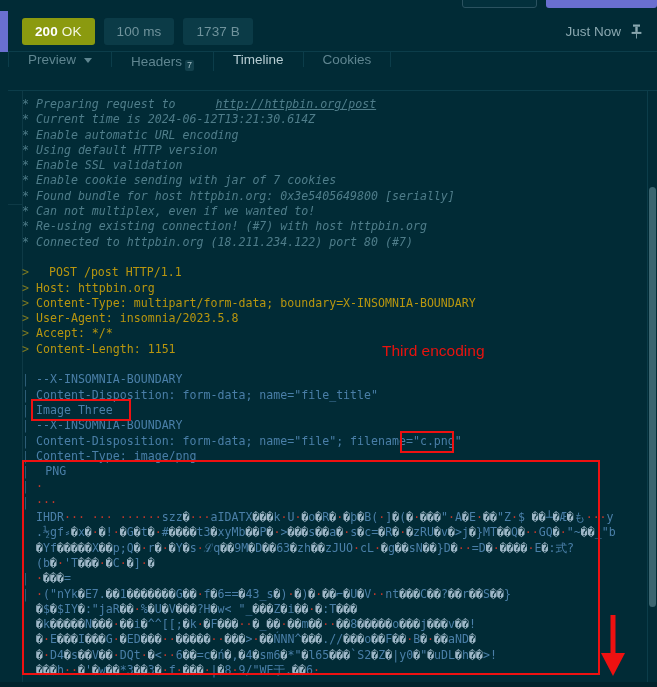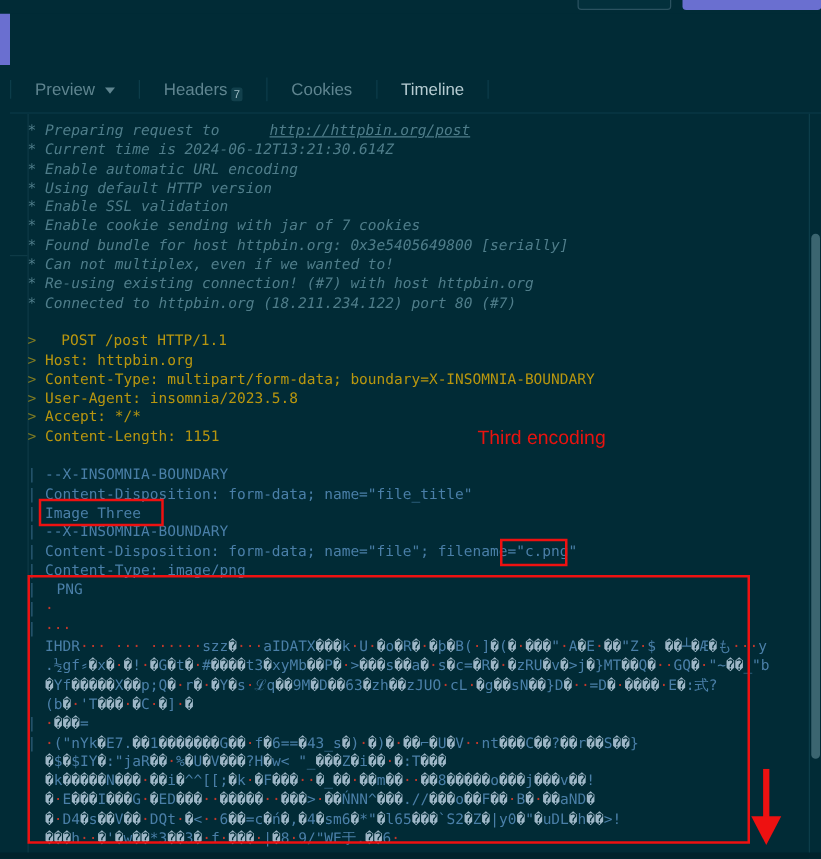--- a/index.html
+++ b/index.html
@@ -52,21 +52,21 @@
   .chip-muted { background: #0b3b47; color: #6f93 9c; color: #70939c; }
   .status-right {
     margin-left: auto; display: flex; align-items: center; gap: 9px;
     color: #8aa8b0; font-size: 13.5px;
   }
   .pin-icon { display: block; width: 13px; height: 15px; }
 
   
   .tab-bar {
     position: absolute; left: 8px; top: 52px; width: 649px; height: 39px;
-    display: flex; align-items: center;
+    display: flex; align-items: flex-start;
     border-bottom: 1px solid #0c3d4a;
   }
   .tab {
     display: flex; align-items: center; gap: 6px;
     padding: 0 19px; font-size: 13.5px; color: #5f8590;
     border-right: 1px solid #0c3d4a; position: relative;
     cursor: default; white-space: nowrap;
   }
   .tab:first-child { border-left: 1px solid #0c3d4a; }
   .tab.active { color: #b6ccd2; }
@@ -145,35 +145,52 @@
 
 <div id="root">
 
   <div class="top-strip">
     <div class="ghost-btn"></div>
     <div class="purple-btn"></div>
   </div>
 
   <div class="left-accent"></div>
 
+  <div class="status-bar">
+    <div class="chip chip-status">
+      <b>200</b>
+        <span>OK</span>
+    </div>
+    <div class="chip chip-muted">100 ms</div>
+    <div class="chip chip-muted">1737 B</div>
+    <div class="status-right">
+      <span>Just Now</span>
+      <svg class="pin-icon" viewBox="0 0 13 15">
+        <rect x="3" y="0.5" width="7" height="2.2" fill="#8aa8b0"></rect>
+        <rect x="5.3" y="2.7" width="2.4" height="5.2" fill="#8aa8b0"></rect>
+        <rect x="1.6" y="7.9" width="9.8" height="2" fill="#8aa8b0"></rect>
+        <rect x="6.1" y="9.9" width="0.9" height="4.6" fill="#8aa8b0"></rect>
+      </svg>
+    </div>
+  </div>
 
   <div class="tab-bar">
     <div class="tab">
       <span>Preview</span>
       <i class="caret"></i>
     </div>
     <div class="tab">
       <span>Headers</span>
       <sup class="sup">7</sup>
     </div>
+    <div class="tab active">
+      <span>Timeline</span>
+    </div>
     <div class="tab">
       <span>Cookies</span>
-    </div>
-    <div class="tab active">
-      <span>Timeline</span>
     </div>
     <div class="tab-filler"></div>
   </div>
 
   <div class="log-pane">
     <div class="log-rule"></div>
     <div class="log-tick"></div>
     <div class="log-body" id="log-body"><div class="ln sec-info"><span class="gut">*</span>Preparing request to <a>http://httpbin.org/post</a></div><div class="ln sec-info"><span class="gut">*</span>Current time is 2024-06-12T13:21:30.614Z</div><div class="ln sec-info"><span class="gut">*</span>Enable automatic URL encoding</div><div class="ln sec-info"><span class="gut">*</span>Using default HTTP version</div><div class="ln sec-info"><span class="gut">*</span>Enable SSL validation</div><div class="ln sec-info"><span class="gut">*</span>Enable cookie sending with jar of 7 cookies</div><div class="ln sec-info"><span class="gut">*</span>Found bundle for host httpbin.org: 0x3e5405649800 [serially]</div><div class="ln sec-info"><span class="gut">*</span>Can not multiplex, even if we wanted to!</div><div class="ln sec-info"><span class="gut">*</span>Re-using existing connection! (#7) with host httpbin.org</div><div class="ln sec-info"><span class="gut">*</span>Connected to httpbin.org (18.211.234.122) port 80 (#7)</div><div class="ln sec-info"><span class="gut"></span></div><div class="ln sec-req"><span class="gut">&gt;</span><b>POST /post HTTP/1.1</b></div><div class="ln sec-req"><span class="gut">&gt;</span>Host: httpbin.org</div><div class="ln sec-req"><span class="gut">&gt;</span>Content-Type: multipart/form-data; boundary=X-INSOMNIA-BOUNDARY</div><div class="ln sec-req"><span class="gut">&gt;</span>User-Agent: insomnia/2023.5.8</div><div class="ln sec-req"><span class="gut">&gt;</span>Accept: */*</div><div class="ln sec-req"><span class="gut">&gt;</span>Content-Length: 1151</div><div class="ln sec-req"><span class="gut"></span></div><div class="ln sec-body"><span class="gut">|</span>--X-INSOMNIA-BOUNDARY</div><div class="ln sec-body"><span class="gut">|</span>Content-Disposition: form-data; name="file_title"</div><div class="ln sec-body"><span class="gut">|</span>Image Three</div><div class="ln sec-body"><span class="gut">|</span>--X-INSOMNIA-BOUNDARY</div><div class="ln sec-body"><span class="gut">|</span>Content-Disposition: form-data; name="file"; filename="c.png"</div><div class="ln sec-body"><span class="gut">|</span>Content-Type: image/png</div><div class="ln sec-bin"><span class="gut">|</span>PNG</div><div class="ln sec-bin"><span class="gut">|</span><span class="ctl">·</span></div><div class="ln sec-bin"><span class="gut">|</span><span class="ctl">·</span><span class="ctl">·</span><span class="ctl">·</span></div><div class="ln sec-bin"><span class="gut"></span>IHDR<span class="ctl">·</span><span class="ctl">·</span><span class="ctl">·</span> <span class="ctl">·</span><span class="ctl">·</span><span class="ctl">·</span> <span class="ctl">·</span><span class="ctl">·</span><span class="ctl">·</span><span class="ctl">·</span><span class="ctl">·</span><span class="ctl">·</span>szz<span class="rep">�</span><span class="ctl">·</span><span class="ctl">·</span><span class="ctl">·</span>aIDATX<span class="rep">�</span><span class="rep">�</span><span class="rep">�</span>k<span class="ctl">·</span>U<span class="ctl">·</span><span class="rep">�</span>o<span class="rep">�</span>R<span class="rep">�</span><span class="ctl">·</span><span class="rep">�</span>þ<span class="rep">�</span>B(<span class="ctl">·</span>]<span class="rep">�</span>(<span class="rep">�</span><span class="ctl">·</span><span class="rep">�</span><span class="rep">�</span><span class="rep">�</span>"<span class="ctl">·</span>A<span class="rep">�</span>E<span class="ctl">·</span><span class="rep">�</span><span class="rep">�</span>"Z<span class="ctl">·</span>$ <span class="rep">�</span><span class="rep">�</span>┴<span class="rep">�</span>Æ<span class="rep">�</span>も<span class="ctl">·</span><span class="ctl">·</span><span class="ctl">·</span>y</div><div class="ln sec-bin"><span class="gut"></span>.½gf⸗<span class="rep">�</span>x<span class="rep">�</span><span class="ctl">·</span><span class="rep">�</span>!<span class="ctl">·</span><span class="rep">�</span>G<span class="rep">�</span>t<span class="rep">�</span><span class="ctl">·</span>#<span class="rep">�</span><span class="rep">�</span><span class="rep">�</span><span class="rep">�</span>t3<span class="rep">�</span>xyMb<span class="rep">�</span><span class="rep">�</span>P<span class="rep">�</span><span class="ctl">·</span>&gt;<span class="rep">�</span><span class="rep">�</span><span class="rep">�</span>s<span class="rep">�</span><span class="rep">�</span>a<span class="rep">�</span><span class="ctl">·</span>s<span class="rep">�</span>c=<span class="rep">�</span>R<span class="rep">�</span><span class="ctl">·</span><span class="rep">�</span>zRU<span class="rep">�</span>v<span class="rep">�</span>&gt;j<span class="rep">�</span>}MT<span class="rep">�</span><span class="rep">�</span>Q<span class="rep">�</span><span class="ctl">·</span><span class="ctl">·</span>GQ<span class="rep">�</span><span class="ctl">·</span>"~<span class="rep">�</span><span class="rep">�</span>_"b</div><div class="ln sec-bin"><span class="gut"></span><span class="rep">�</span>Yf<span class="rep">�</span><span class="rep">�</span><span class="rep">�</span><span class="rep">�</span><span class="rep">�</span>X<span class="rep">�</span><span class="rep">�</span>p;Q<span class="rep">�</span><span class="ctl">·</span>r<span class="rep">�</span><span class="ctl">·</span><span class="rep">�</span>Y<span class="rep">�</span>s<span class="ctl">·</span>ℒq<span class="rep">�</span><span class="rep">�</span>9M<span class="rep">�</span>D<span class="rep">�</span><span class="rep">�</span>63<span class="rep">�</span>zh<span class="rep">�</span><span class="rep">�</span>zJUO<span class="ctl">·</span>cL<span class="ctl">·</span><span class="rep">�</span>g<span class="rep">�</span><span class="rep">�</span>sN<span class="rep">�</span><span class="rep">�</span>}D<span class="rep">�</span><span class="ctl">·</span><span class="ctl">·</span>=D<span class="rep">�</span><span class="ctl">·</span><span class="rep">�</span><span class="rep">�</span><span class="rep">�</span><span class="rep">�</span><span class="ctl">·</span>E<span class="rep">�</span>:式?</div><div class="ln sec-bin"><span class="gut"></span>(b<span class="rep">�</span><span class="ctl">·</span>'T<span class="rep">�</span><span class="rep">�</span><span class="rep">�</span><span class="ctl">·</span><span class="rep">�</span>C<span class="ctl">·</span><span class="rep">�</span>]<span class="ctl">·</span><span class="rep">�</span></div><div class="ln sec-bin"><span class="gut">|</span><span class="ctl">·</span><span class="rep">�</span><span class="rep">�</span><span class="rep">�</span>=</div><div class="ln sec-bin"><span class="gut">|</span><span class="ctl">·</span>("nYk<span class="rep">�</span>E7.<span class="rep">�</span><span class="rep">�</span>1<span class="rep">�</span><span class="rep">�</span><span class="rep">�</span><span class="rep">�</span><span class="rep">�</span><span class="rep">�</span><span class="rep">�</span>G<span class="rep">�</span><span class="rep">�</span><span class="ctl">·</span>f<span class="rep">�</span>6==<span class="rep">�</span>43_s<span class="rep">�</span>)<span class="ctl">·</span><span class="rep">�</span>)<span class="rep">�</span><span class="ctl">·</span><span class="rep">�</span><span class="rep">�</span>⌐<span class="rep">�</span>U<span class="rep">�</span>V<span class="ctl">·</span><span class="ctl">·</span>nt<span class="rep">�</span><span class="rep">�</span><span class="rep">�</span>C<span class="rep">�</span><span class="rep">�</span>?<span class="rep">�</span><span class="rep">�</span>r<span class="rep">�</span><span class="rep">�</span>S<span class="rep">�</span><span class="rep">�</span>}</div><div class="ln sec-bin"><span class="gut"></span><span class="rep">�</span>$<span class="rep">�</span>$IY<span class="rep">�</span>:"jaR<span class="rep">�</span><span class="rep">�</span><span class="ctl">·</span>%<span class="rep">�</span>U<span class="rep">�</span>V<span class="rep">�</span><span class="rep">�</span><span class="rep">�</span>?H<span class="rep">�</span>w&lt; "_<span class="rep">�</span><span class="rep">�</span><span class="rep">�</span>Z<span class="rep">�</span>i<span class="rep">�</span><span class="rep">�</span><span class="ctl">·</span><span class="rep">�</span>:T<span class="rep">�</span><span class="rep">�</span><span class="rep">�</span></div><div class="ln sec-bin"><span class="gut"></span><span class="rep">�</span>k<span class="rep">�</span><span class="rep">�</span><span class="rep">�</span><span class="rep">�</span><span class="rep">�</span>N<span class="rep">�</span><span class="rep">�</span><span class="rep">�</span><span class="ctl">·</span><span class="rep">�</span><span class="rep">�</span>i<span class="rep">�</span>^^[[;<span class="rep">�</span>k<span class="ctl">·</span><span class="rep">�</span>F<span class="rep">�</span><span class="rep">�</span><span class="rep">�</span><span class="ctl">·</span><span class="ctl">·</span><span class="rep">�</span>_<span class="rep">�</span><span class="rep">�</span><span class="ctl">·</span><span class="rep">�</span><span class="rep">�</span>m<span class="rep">�</span><span class="rep">�</span><span class="ctl">·</span><span class="ctl">·</span><span class="rep">�</span><span class="rep">�</span>8<span class="rep">�</span><span class="rep">�</span><span class="rep">�</span><span class="rep">�</span><span class="rep">�</span>o<span class="rep">�</span><span class="rep">�</span><span class="rep">�</span>j<span class="rep">�</span><span class="rep">�</span><span class="rep">�</span>v<span class="rep">�</span><span class="rep">�</span>!</div><div class="ln sec-bin"><span class="gut"></span><span class="rep">�</span><span class="ctl">·</span>E<span class="rep">�</span><span class="rep">�</span><span class="rep">�</span>I<span class="rep">�</span><span class="rep">�</span><span class="rep">�</span>G<span class="ctl">·</span><span class="rep">�</span>ED<span class="rep">�</span><span class="rep">�</span><span class="rep">�</span><span class="ctl">·</span><span class="ctl">·</span><span class="rep">�</span><span class="rep">�</span><span class="rep">�</span><span class="rep">�</span><span class="rep">�</span><span class="ctl">·</span><span class="ctl">·</span><span class="rep">�</span><span class="rep">�</span><span class="rep">�</span>&gt;<span class="ctl">·</span><span class="rep">�</span><span class="rep">�</span>ŃNN^<span class="rep">�</span><span class="rep">�</span><span class="rep">�</span>.//<span class="rep">�</span><span class="rep">�</span><span class="rep">�</span>o<span class="rep">�</span><span class="rep">�</span>F<span class="rep">�</span><span class="rep">�</span><span class="ctl">·</span>B<span class="rep">�</span><span class="ctl">·</span><span class="rep">�</span><span class="rep">�</span>aND<span class="rep">�</span></div><div class="ln sec-bin"><span class="gut"></span><span class="rep">�</span><span class="ctl">·</span>D4<span class="rep">�</span>s<span class="rep">�</span><span class="rep">�</span>V<span class="rep">�</span><span class="rep">�</span><span class="ctl">·</span>DQt<span class="ctl">·</span><span class="rep">�</span>&lt;<span class="ctl">·</span><span class="ctl">·</span>6<span class="rep">�</span><span class="rep">�</span>=c<span class="rep">�</span>ń<span class="rep">�</span>,<span class="rep">�</span>4<span class="rep">�</span>sm6<span class="rep">�</span>*"<span class="rep">�</span>l65<span class="rep">�</span><span class="rep">�</span><span class="rep">�</span>`S2<span class="rep">�</span>Z<span class="rep">�</span>|y0<span class="rep">�</span>"<span class="rep">�</span>uDL<span class="rep">�</span>h<span class="rep">�</span><span class="rep">�</span>&gt;!</div><div class="ln sec-bin"><span class="gut"></span><span class="rep">�</span><span class="rep">�</span><span class="rep">�</span>h<span class="ctl">·</span><span class="ctl">·</span><span class="rep">�</span>'<span class="rep">�</span>w<span class="rep">�</span><span class="rep">�</span>*3<span class="rep">�</span><span class="rep">�</span>3<span class="rep">�</span><span class="ctl">·</span>f<span class="ctl">·</span><span class="rep">�</span><span class="rep">�</span><span class="rep">�</span><span class="ctl">·</span>|<span class="rep">�</span>8<span class="ctl">·</span>9/"WE于.<span class="rep">�</span><span class="rep">�</span>6<span class="ctl">·</span></div></div>
   </div>
 

